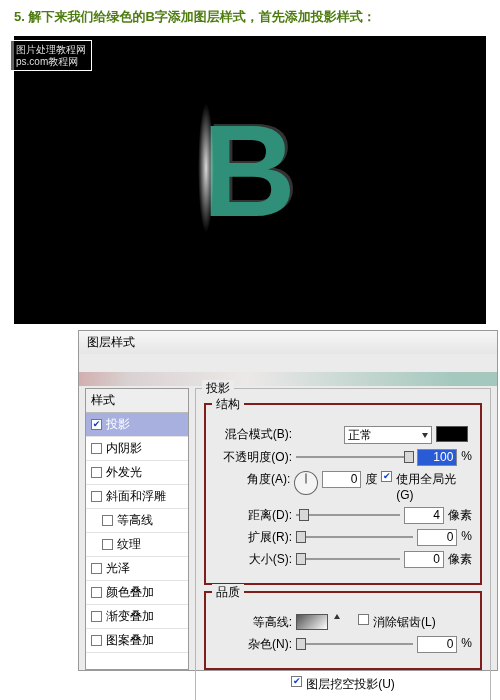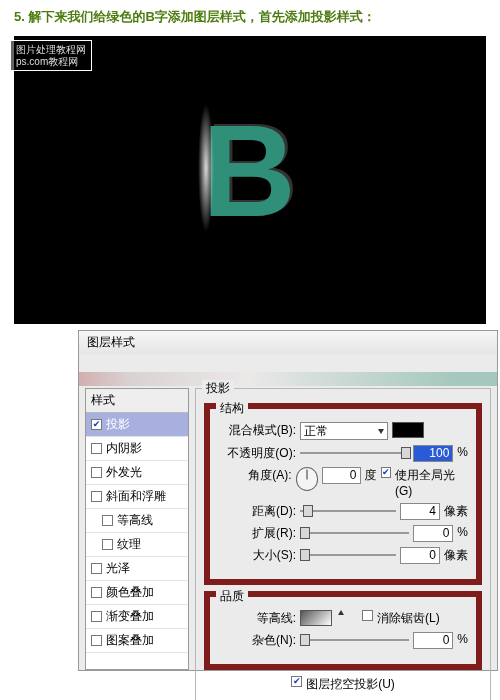--- a/index.html
+++ b/index.html
@@ -18,24 +18,24 @@
   .styles-head { background: #eee; padding: 3px 5px; border-bottom: 1px solid #bbb; font-size: 12px; }
   .style-row { padding: 3px 5px; border-bottom: 1px solid #e3e3e3; font-size: 12px; display: flex; align-items: center; gap: 4px; }
   .style-row.default { background: #e4e4e4; }
   .style-row.sel { background: #a8b0e0; color: #fff; }
   .style-row.indent { padding-left: 16px; }
   .cb { width: 11px; height: 11px; border: 1px solid #777; background: #fff; display: inline-flex; align-items: center; justify-content: center; font-size: 9px; color: #0a3fcf; line-height: 1; }
   .cb.checked::before { content: "✔"; }
   .right-col { position: relative; z-index: 1; flex: 1; margin: 34px 6px 0 6px; }
   .group { border: 1px solid #b7b7b7; margin-bottom: 8px; padding: 8px 8px 10px; position: relative; }
   .group-title-outer { position: absolute; top: -9px; left: 6px; background: #ebebeb; padding: 0 4px; font-size: 12px; }
-  .sub { border: 6px solid #7f1d1d; padding: 8px 8px 10px; margin-top: 6px; position: relative; }
+  .sub { border: 2px solid #7f1d1d; padding: 16px 8px 10px; margin-top: 6px; position: relative; }
   .row { display: flex; align-items: flex-start; gap: 4px; font-size: 12px; margin: 5px 0; }
   .lbl { width: 78px; text-align: right; }
-  .dd { width: 88px; height: 18px; border: 1px solid #888; background: #fff; display: flex; align-items: center; justify-content: space-between; padding: 0 3px; }
+  .dd { width: 88px; height: 18px; border: 1px solid #888; background: #fff; display: flex; align-items: center; justify-content: space-between; padding: 0 3px; margin-left: 48px; }
   .sw { width: 32px; height: 16px; border: 1px solid #555; background: #000; }
   .slider { flex: 1; height: 16px; display: flex; align-items: center; }
   .track { height: 2px; background: #999; width: 100%; position: relative; }
   .thumb { position: absolute; top: -5px; width: 10px; height: 12px; background: #d8d8d8; border: 1px solid #555; }
   .inp { width: 40px; height: 17px; border: 1px solid #888; background: #fff; text-align: right; padding: 0 3px; font-size: 12px; }
   .inp.sel { background: #2a5bd7; color: #fff; }
   .angle { width: 24px; height: 24px; border: 1px solid #666; border-radius: 50%; position: relative; background: #f4f4f4; }
   .angle::after { content: ""; position: absolute; left: 50%; top: 50%; width: 10px; height: 1px; background: #333; transform-origin: left; transform: rotate(-90deg); }
   .grad-sw { width: 32px; height: 16px; border: 1px solid #555; background: linear-gradient(135deg,#555 0%,#fff 100%); }
   .tri { width: 0; height: 0; border-left: 3px solid transparent; border-right: 3px solid transparent; border-top: 5px solid #333; }

